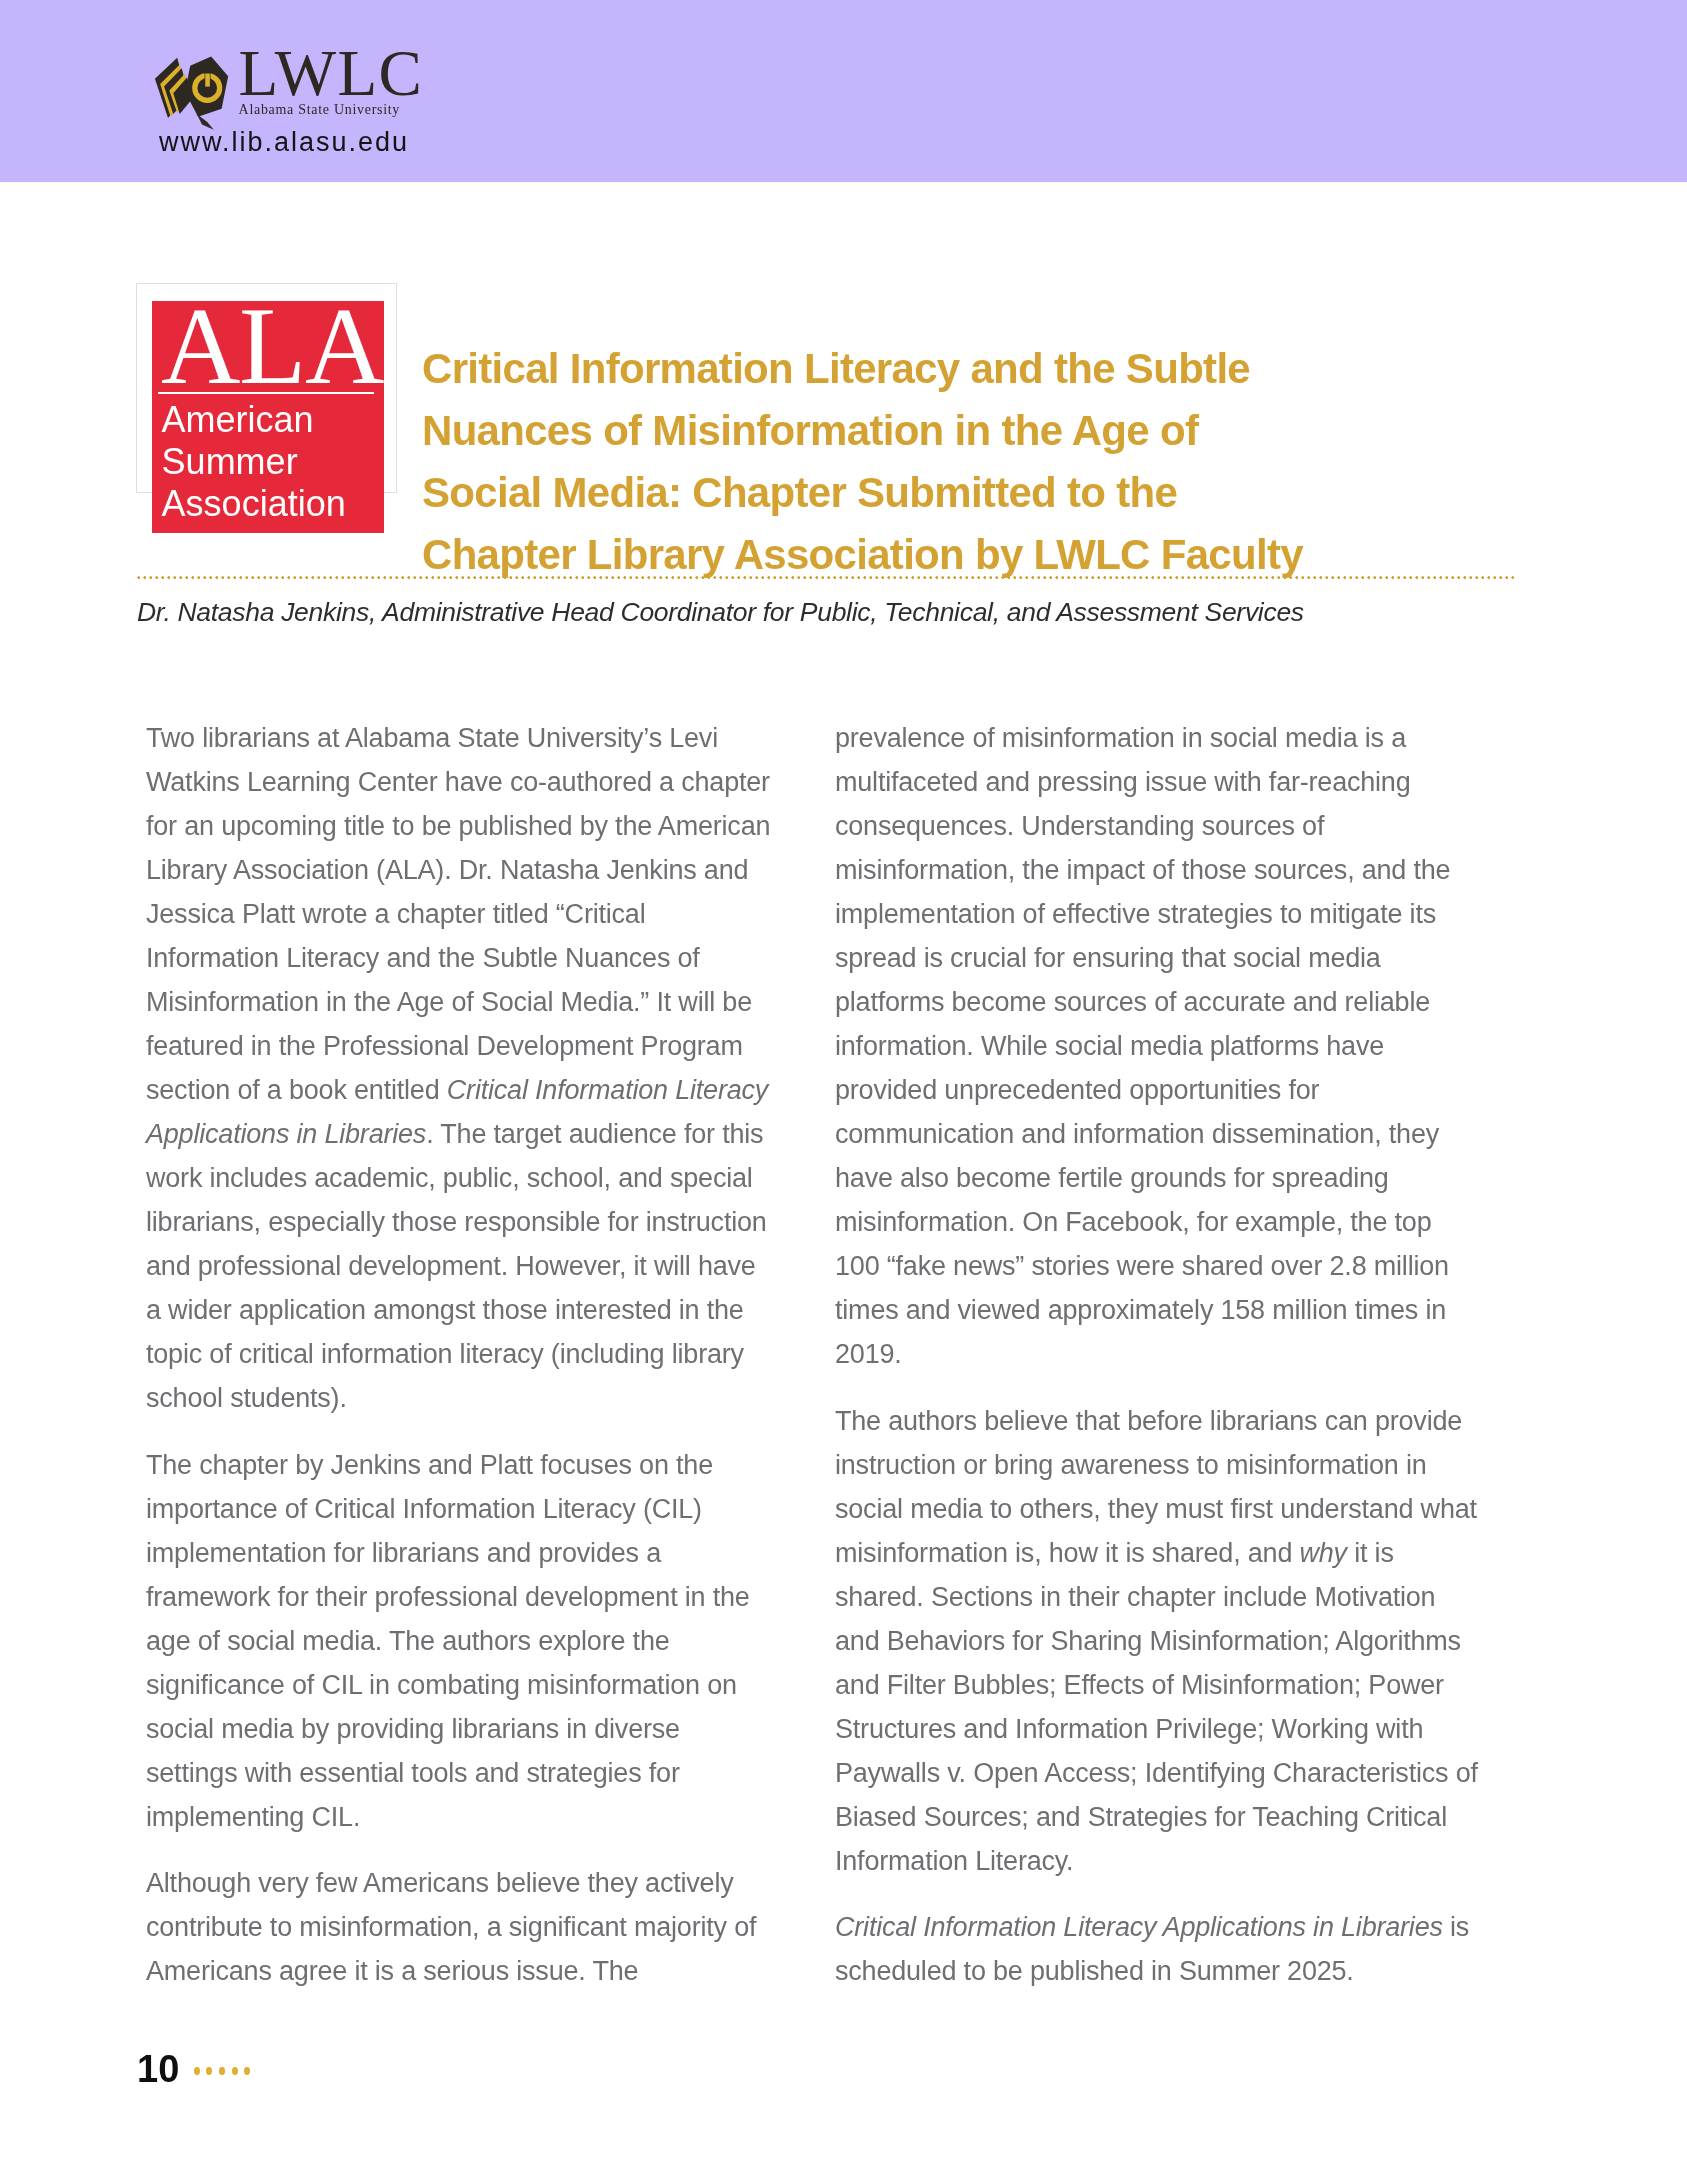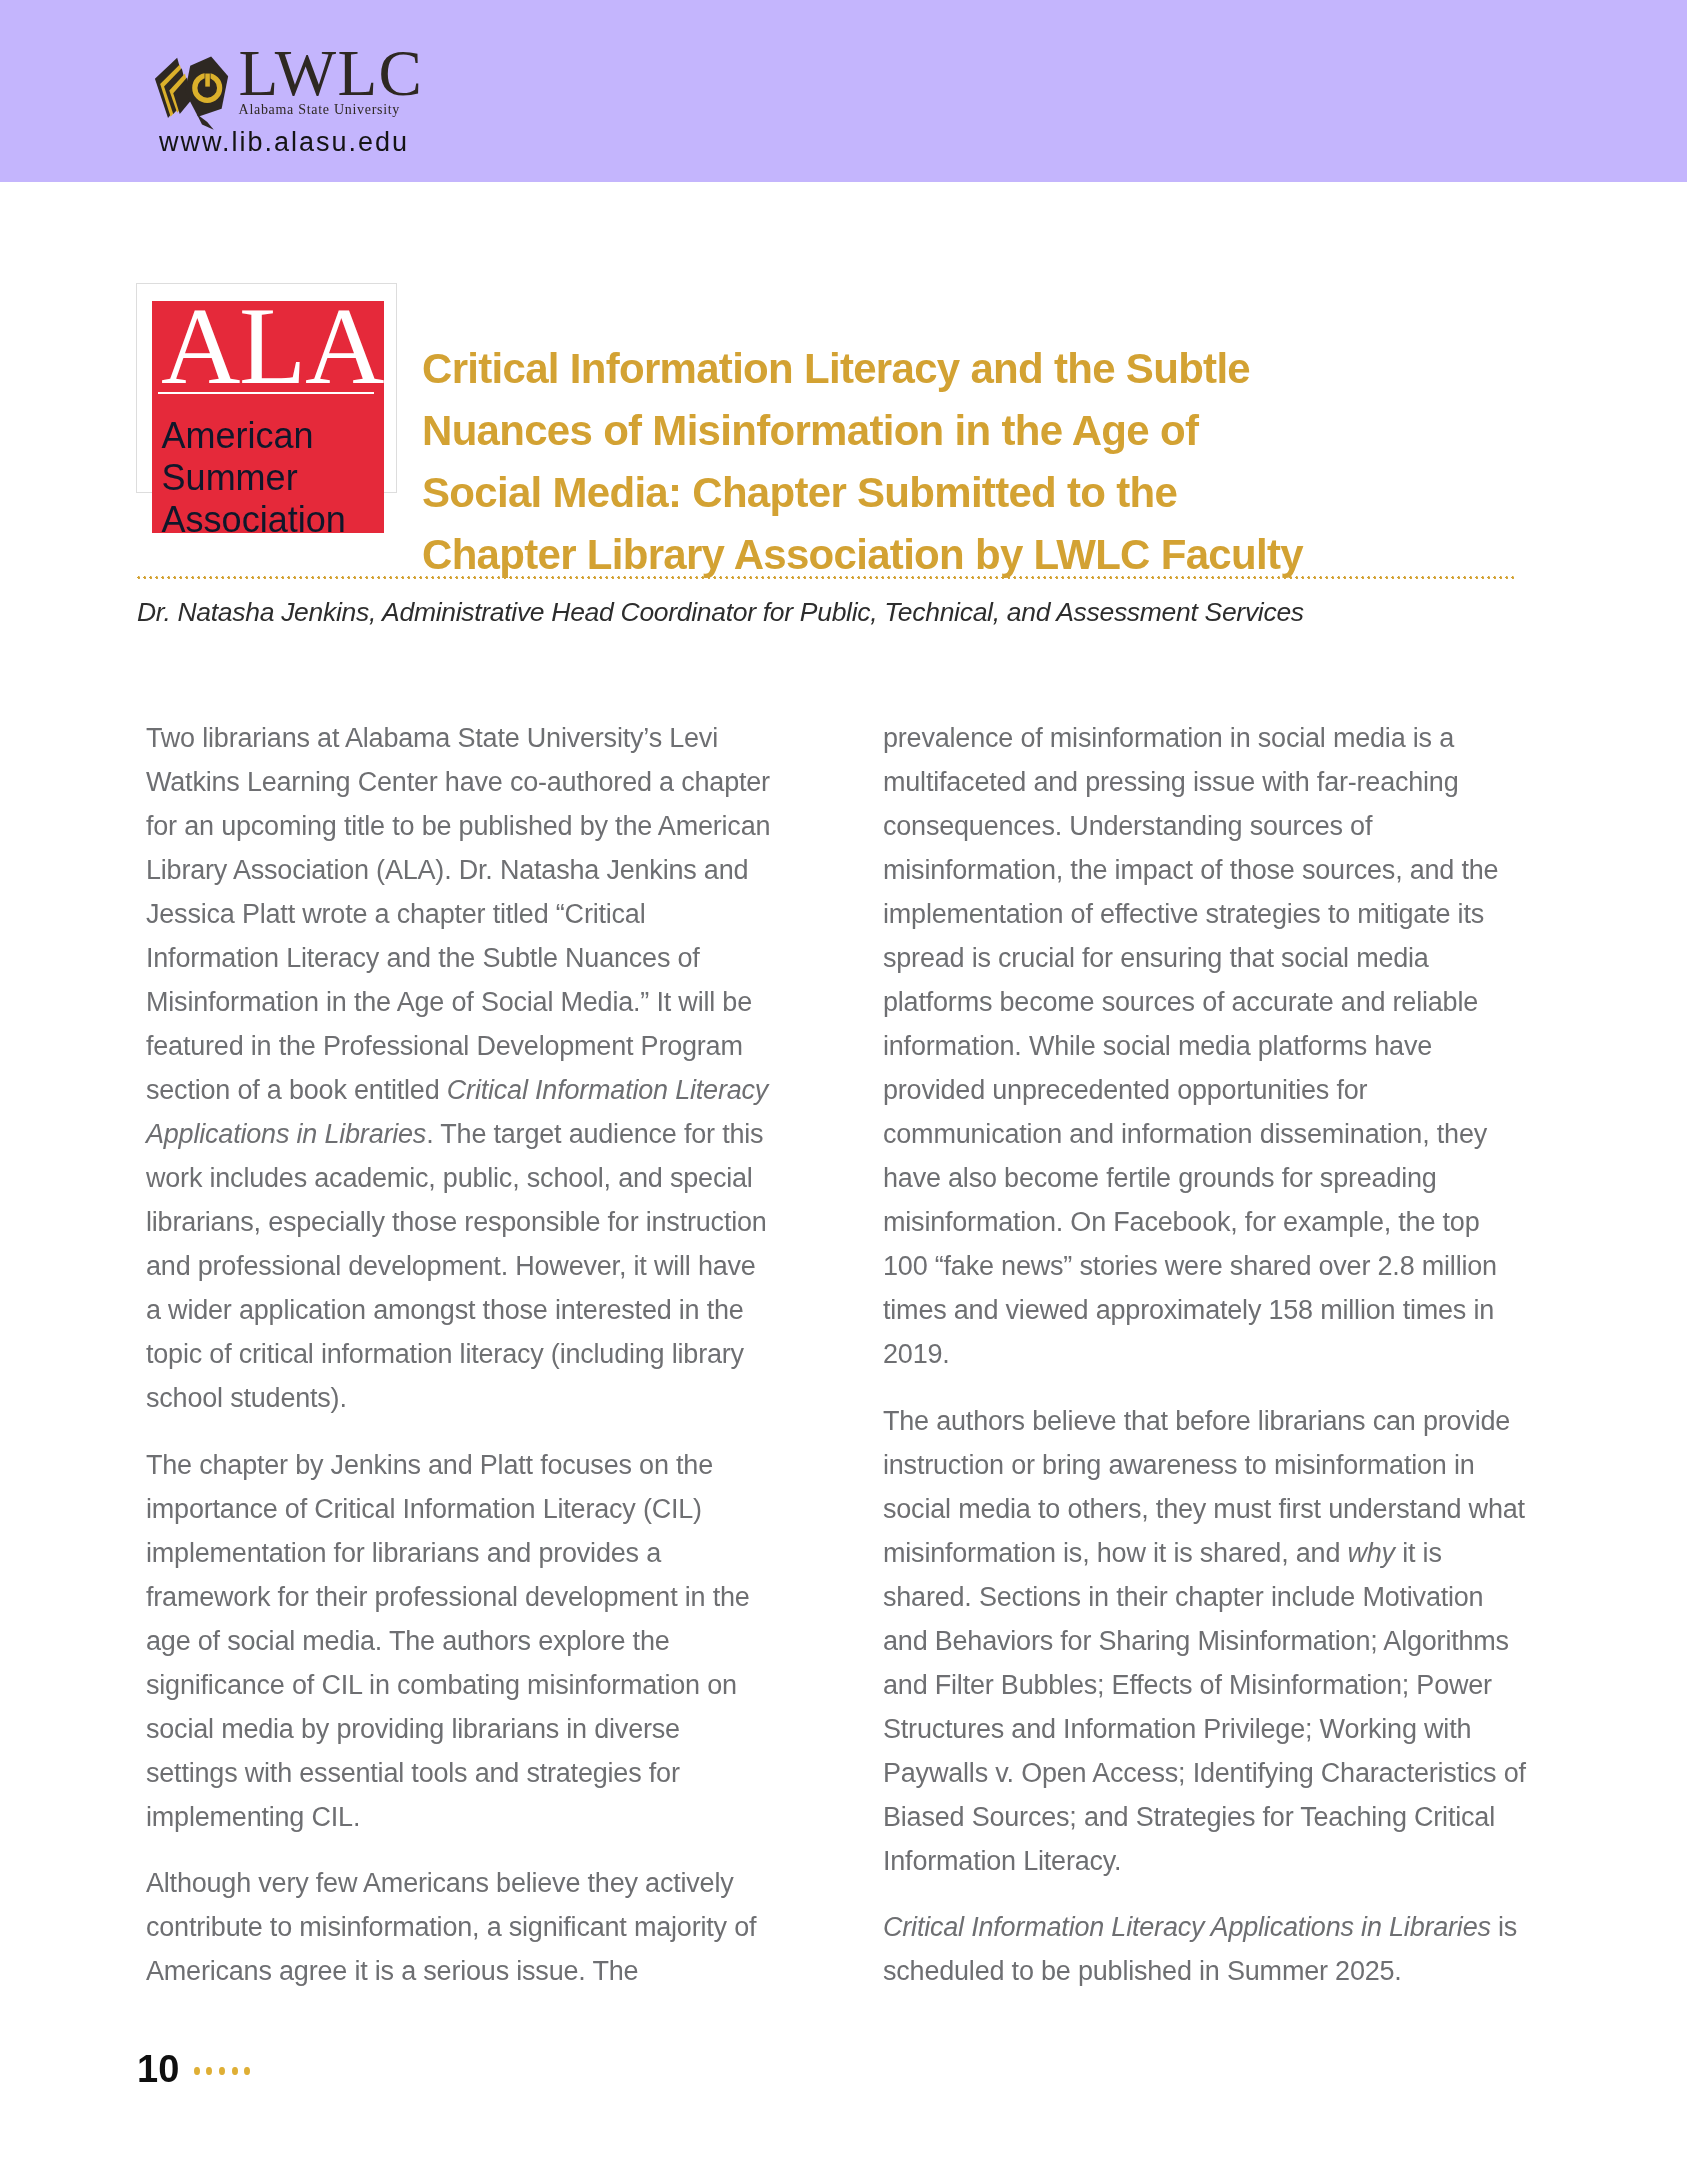--- a/index.html
+++ b/index.html
@@ -13,31 +13,31 @@
   .lwlc-book{width:85px;height:79px;margin-top:12px;}
   .lwlc-textblock{margin-left:2.6px;color:#2E2822;}
   .lwlc-acronym{font-family:"Liberation Serif",serif;font-size:65px;line-height:65px;letter-spacing:1.3px;color:#2E2822;}
   .lwlc-university{font-family:"Liberation Serif",serif;font-size:14px;letter-spacing:0.7px;color:#2E2822;margin-top:-4px;}
   .site-url{position:absolute;left:159px;top:127px;font-size:27px;letter-spacing:2px;color:#141414;}
   
   .ala-plate{position:absolute;left:136px;top:283px;width:261px;height:210px;background:#ffffff;border:1.3px solid #DDDDDD;box-sizing:border-box;}
   .ala-box{position:absolute;left:150px;top:300px;width:232px;height:232px;background:#E5293A;}
   .ala-acronym{position:absolute;left:9.3px;top:-9.3px;font-family:"Liberation Serif",serif;font-size:110px;line-height:110px;letter-spacing:-1.3px;color:#ffffff;}
   .ala-rule{position:absolute;left:6.6px;top:91px;width:216px;height:2px;background:#ffffff;}
-  .ala-lines{position:absolute;left:10px;top:114px;color:#0f172a;font-size:36px;line-height:42px;font-weight:400;}
+  .ala-lines{position:absolute;left:10px;top:98px;color:#ffffff;font-size:36px;line-height:42px;font-weight:400;}
   
   .article-title{position:absolute;left:422px;top:291px;width:1032px;
     color:#D3A233;font-weight:700;font-size:42px;line-height:62px;letter-spacing:-0.7px;margin-top:47px;}
   .dotted-rule{position:absolute;left:137px;top:576px;width:1380px;height:3.3px;
     background-image:radial-gradient(circle at 1.7px 1.7px,#D3A233 1.3px,rgba(0,0,0,0) 1.5px);
     background-size:6px 3.3px;background-repeat:repeat-x;}
   .byline{position:absolute;left:137px;top:597px;width:1389px;
     font-style:italic;font-size:26.5px;letter-spacing:-0.3px;color:#2D2D2D;}
   
-  .columns{position:absolute;left:146px;top:716px;width:1409px;display:flex;gap:108px;}
+  .columns{position:absolute;left:146px;top:716px;width:1409px;display:flex;gap:60px;}
   .col{color:#6E6F72;font-size:27px;line-height:44px;letter-spacing:-0.2px;}
   .col.left{width:629px;}
   .col.right{width:648px;}
   .col p{margin:0 0 22.5px 0;}
   .col p:last-child{margin-bottom:0;}
   .col .it{font-style:italic;}
   
   .footer{position:absolute;left:137px;top:2050px;display:flex;align-items:center;}
   .page-number{font-size:38px;font-weight:700;color:#0F0F0F;line-height:38px;}
   .footer-dots{display:flex;gap:6.6px;margin-left:14.6px;margin-top:4px;}

